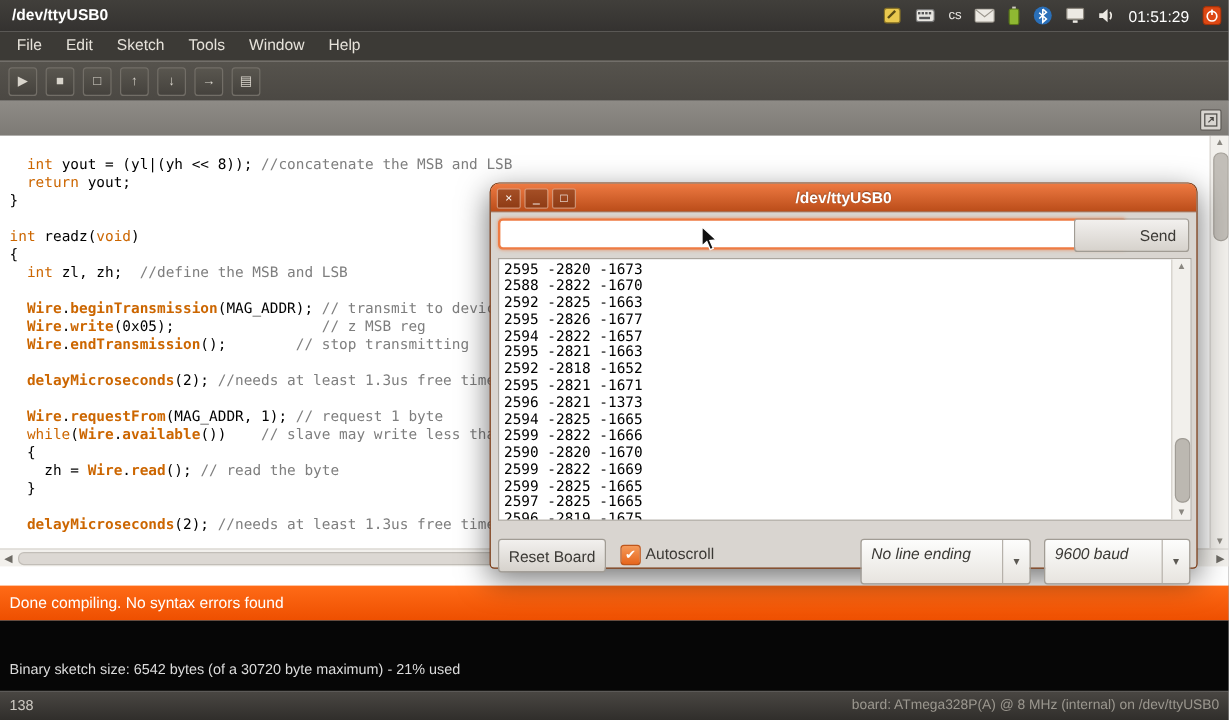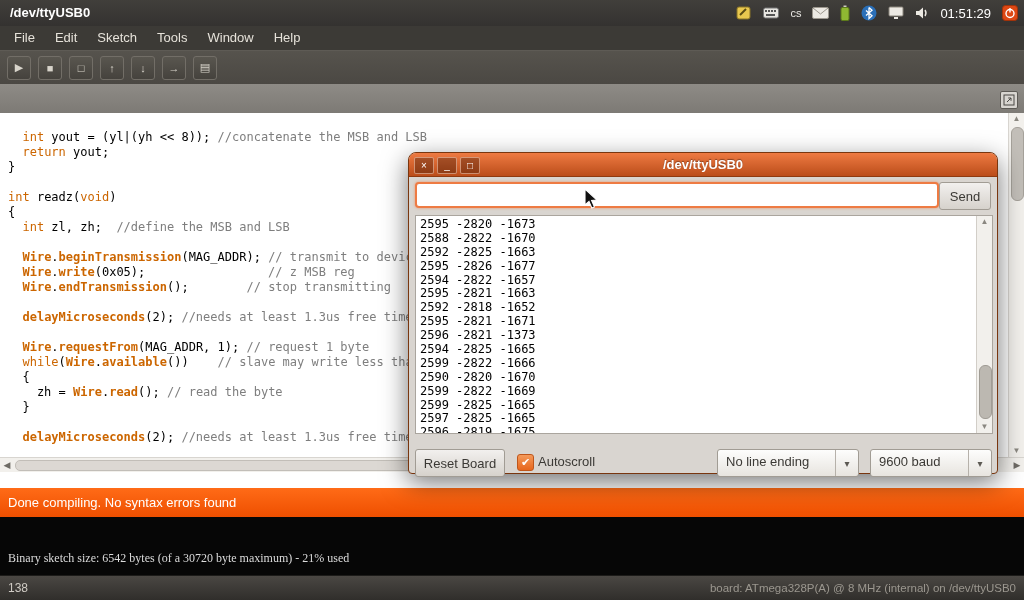--- a/index.html
+++ b/index.html
@@ -59,21 +59,21 @@
   .hscroll .arrow{position:absolute;top:0;width:14px;height:14px;color:#6e6b65;font-size:9px;
     text-align:center;line-height:14px;}
   .hscroll .handle{position:absolute;left:15px;top:2px;width:470px;height:9px;
     background:#dcd8d3;border:1px solid #c2beb8;border-radius:5px;}
 
   
   .statusbar{position:absolute;left:0;top:488px;width:1024px;height:29px;
     background:linear-gradient(#ff6b17,#ee4f00);color:#fff;font-size:13px;
     line-height:29px;padding-left:8px;box-sizing:border-box;}
   .console{position:absolute;left:0;top:517px;width:1024px;height:58px;background:#060606;
-    font-family:Liberation Serif, serif;font-size:12px;color:#dcdcdc;
+    font-family:Liberation Sans, sans-serif;font-size:12px;color:#dcdcdc;
     padding:34px 0 0 8px;box-sizing:border-box;}
   .footer{position:absolute;left:0;top:575px;width:1024px;height:25px;
     background:linear-gradient(#4a4743,#302e2b);border-top:1px solid #1c1b19;box-sizing:border-box;}
   .footer .lineno{position:absolute;left:8px;top:0;line-height:24px;font-size:12px;color:#cfcbc4;}
   .footer .boardinfo{position:absolute;right:8px;top:0;line-height:24px;font-size:11.5px;color:#9b978f;}
 
   
   .smwin{position:absolute;left:408px;top:152px;width:590px;height:322px;
     background:#d9d5d0;border:1px solid #79360f;border-radius:8px 8px 4px 4px;
     box-shadow:0 8px 26px rgba(0,0,0,.55);box-sizing:border-box;z-index:20;}
@@ -83,43 +83,43 @@
   .smtitle .t{position:absolute;left:0;width:100%;text-align:center;line-height:24px;
     font-size:13px;font-weight:bold;color:#fff;text-shadow:0 -1px 1px rgba(0,0,0,.4);}
   .winbtns{position:absolute;left:5px;top:4px;display:flex;gap:3px;}
   .winbtn{width:18px;height:15px;background:rgba(50,16,4,.35);border:1px solid rgba(255,214,190,.55);
     border-radius:2px;color:#fff;font-size:10px;display:flex;align-items:center;justify-content:center;}
   .sm-input{position:absolute;left:6px;top:29px;width:524px;height:26px;box-sizing:border-box;
     border:2px solid #ee7b43;border-radius:4px;background:#fff;box-shadow:0 0 3px rgba(238,123,67,.7);
     font-size:13px;padding:0 5px;outline:none;font-family:"Liberation Sans",sans-serif;}
   .sm-send{position:absolute;right:6px;top:29px;width:50px;height:26px;
     background:linear-gradient(#f2f0ee,#d6d2cc);border:1px solid #a19c94;border-radius:3px;
-    font-size:13px;color:#3b3935;display:flex;align-items:center;justify-content:center;}
+    font-size:13px;color:#3b3935;display:flex;align-items:center;justify-content:center;padding-left:44px;}
   .sm-log{position:absolute;left:6px;top:62px;width:578px;height:219px;background:#fff;
     border:1px solid #aaa59e;box-sizing:border-box;overflow:hidden;}
   .log-lines{position:absolute;left:4px;top:2px;font-family:"DejaVu Sans Mono","Liberation Mono",monospace;
     font-size:12px;}
   .log-line{height:13.9px;line-height:13.9px;white-space:pre;color:#000;}
   .sm-vscroll{position:absolute;right:0;top:0;width:15px;height:100%;background:#f2f0ec;
     border-left:1px solid #d2cec8;}
   .sm-vscroll .arrow{position:absolute;left:0;width:15px;height:12px;color:#8a8780;font-size:8px;
     text-align:center;line-height:12px;}
   .sm-vscroll .handle{position:absolute;left:2px;bottom:14px;width:11px;height:52px;
     background:#bcb8b1;border:1px solid #a09c95;border-radius:6px;}
   .sm-bottom{position:absolute;left:6px;right:6px;top:296px;height:26px;}
   .sm-reset{position:absolute;left:0;top:0;width:88px;height:26px;
     background:linear-gradient(#f2f0ee,#d6d2cc);border:1px solid #a19c94;border-radius:3px;
     font-size:13px;color:#3b3935;display:flex;align-items:center;justify-content:center;}
   .checkbox{position:absolute;left:102px;top:5px;width:15px;height:15px;border-radius:3px;
     border:1px solid #b0aba3;background:#fdfdfc;color:#fff;font-size:11px;
     display:flex;align-items:center;justify-content:center;}
   .checkbox.checked{background:linear-gradient(#f49a5a,#e7661d);border-color:#bf561b;}
   .cb-label{position:absolute;left:123px;top:0;line-height:26px;font-size:13px;color:#3b3935;}
-  .combo{position:absolute;top:0;height:28px;box-sizing:border-box;
-    background:linear-gradient(#fdfdfc,#e7e4df);border:1px solid #a19c94;border-radius:3px;}
+  .combo{position:absolute;top:0;height:38px;box-sizing:border-box;
+    background:linear-gradient(#fdfdfc,#e7e4df);border:1px solid #a19c94;border-radius:3px;font-style:italic;}
   .combo .val{position:absolute;left:8px;top:0;line-height:24px;font-size:13px;color:#3b3935;}
   .combo .arrowbox{position:absolute;right:0;top:0;width:22px;height:100%;
     border-left:1px solid #b6b1aa;display:flex;align-items:center;justify-content:center;
     color:#5c5953;font-size:10px;}
   .combo-ending{left:302px;width:142px;}
   .combo-baud{left:455px;width:122px;}
 
   
   .cursor{position:absolute;left:584px;top:188px;z-index:50;}
 </style>

